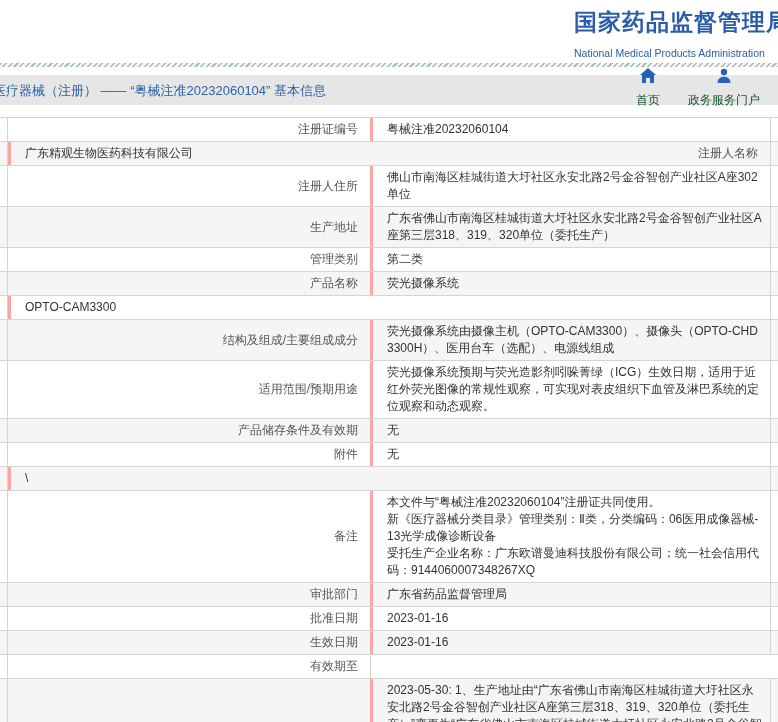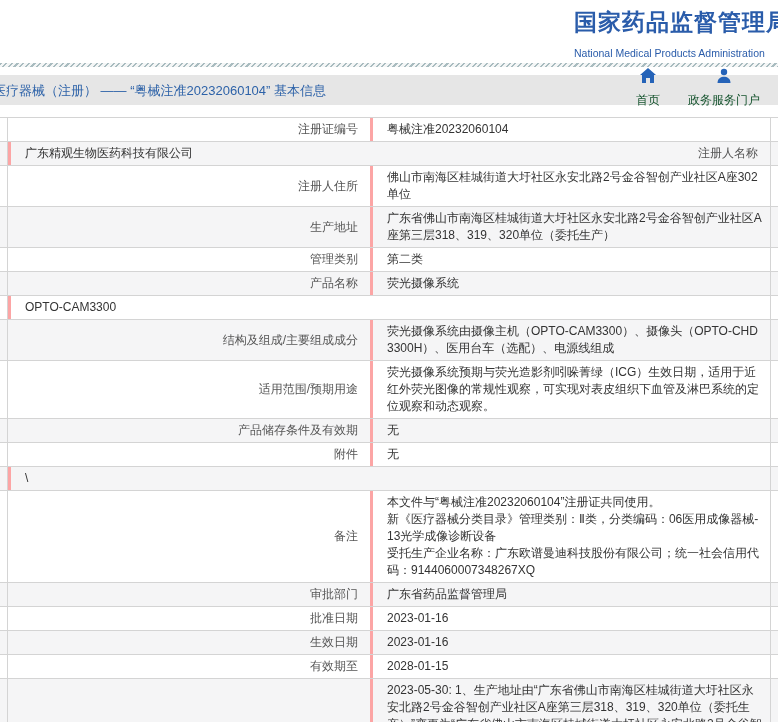--- a/index.html
+++ b/index.html
@@ -198,21 +198,20 @@
         <span>生效日期</span>
       </div>
       <div class="cell value"><span>2023-01-16</span></div>
       <div class="cell sliver-right"></div>
     </div>
     <div class="row">
       <div class="cell sliver-left"></div>
       <div class="cell label">
         <span>有效期至</span>
       </div>
-      <div class="cell value"><span>2028-01-15</span></div>
       <div class="cell sliver-right"></div>
     </div>
     <div class="row">
       <div class="cell sliver-left"></div>
       <div class="cell label"></div>
       <div class="cell value"><span>2023-05-30: 1、生产地址由“广东省佛山市南海区桂城街道大圩社区永安北路2号金谷智创产业社区A座第三层318、319、320单位（委托生产）”变更为“广东省佛山市南海区桂城街道大圩社区永安北路2号金谷智创产业社区A座第三层318、319、320单位（委托生产）”。
 2、备注由“受托生产企业：广东欧谱曼迪科技有限公司”变更为“受托生产企业：广东欧谱曼迪科技股份有限公司”。
 
 2024-06-24: 备注栏增加受托生产企业的社会信用代码</span></div>
       <div class="cell sliver-right"></div>

